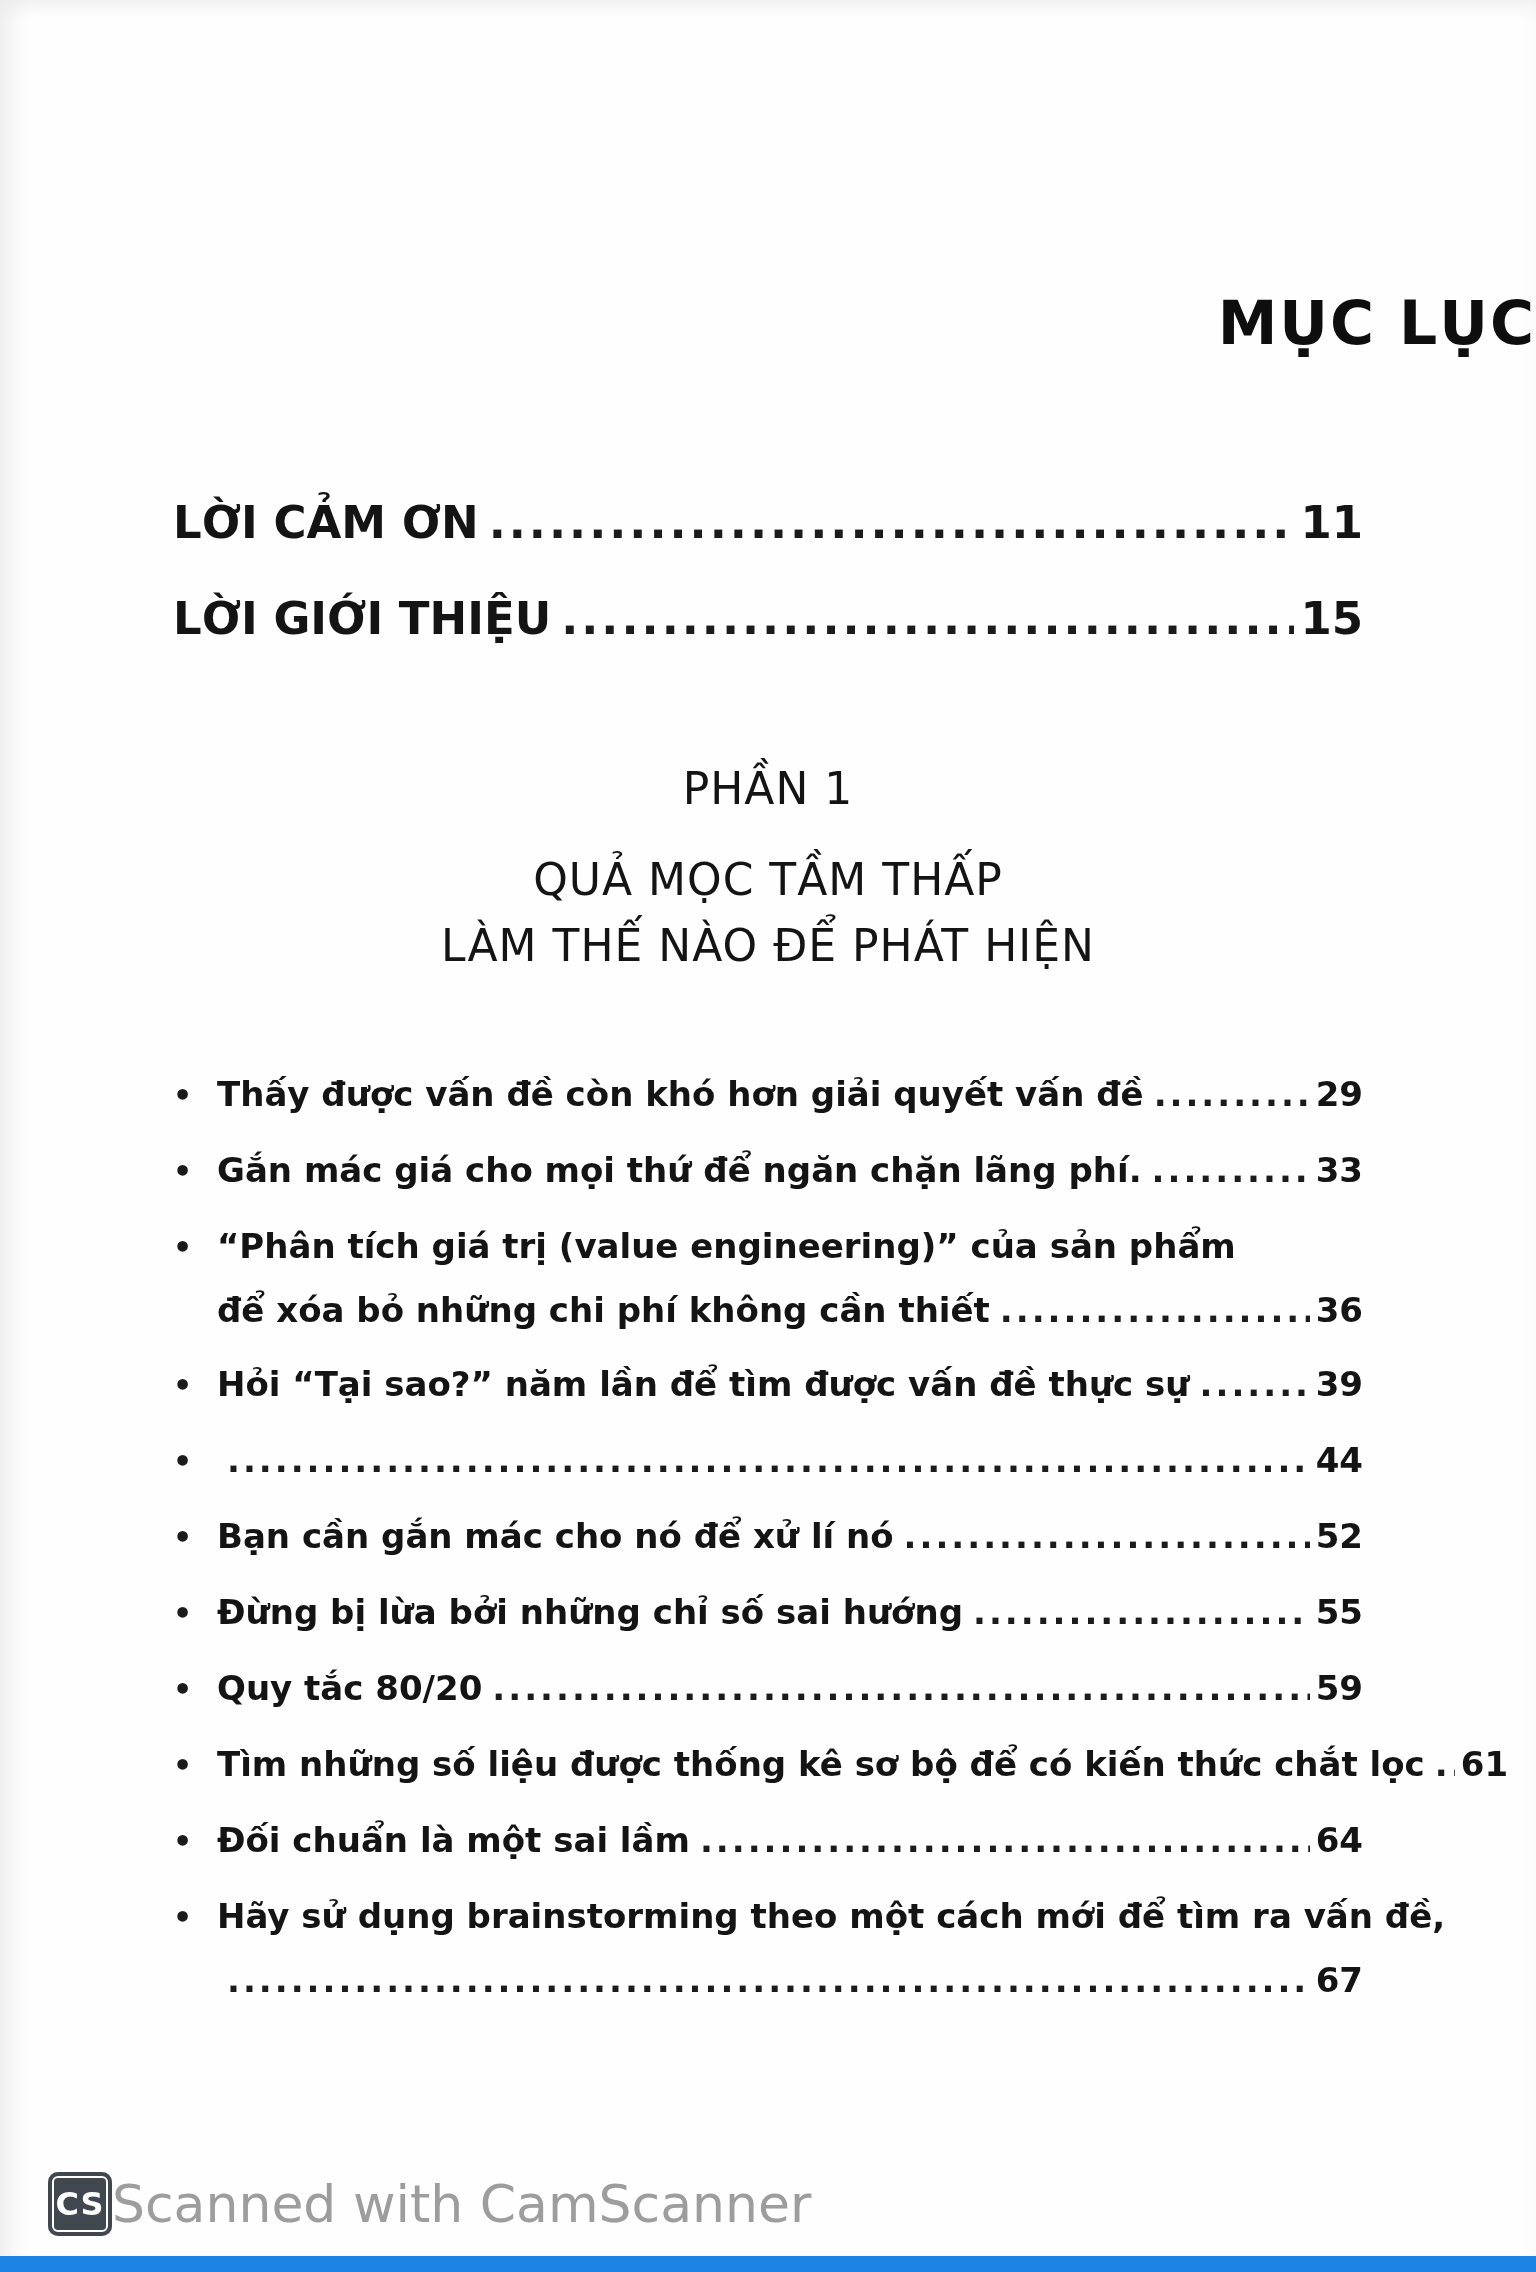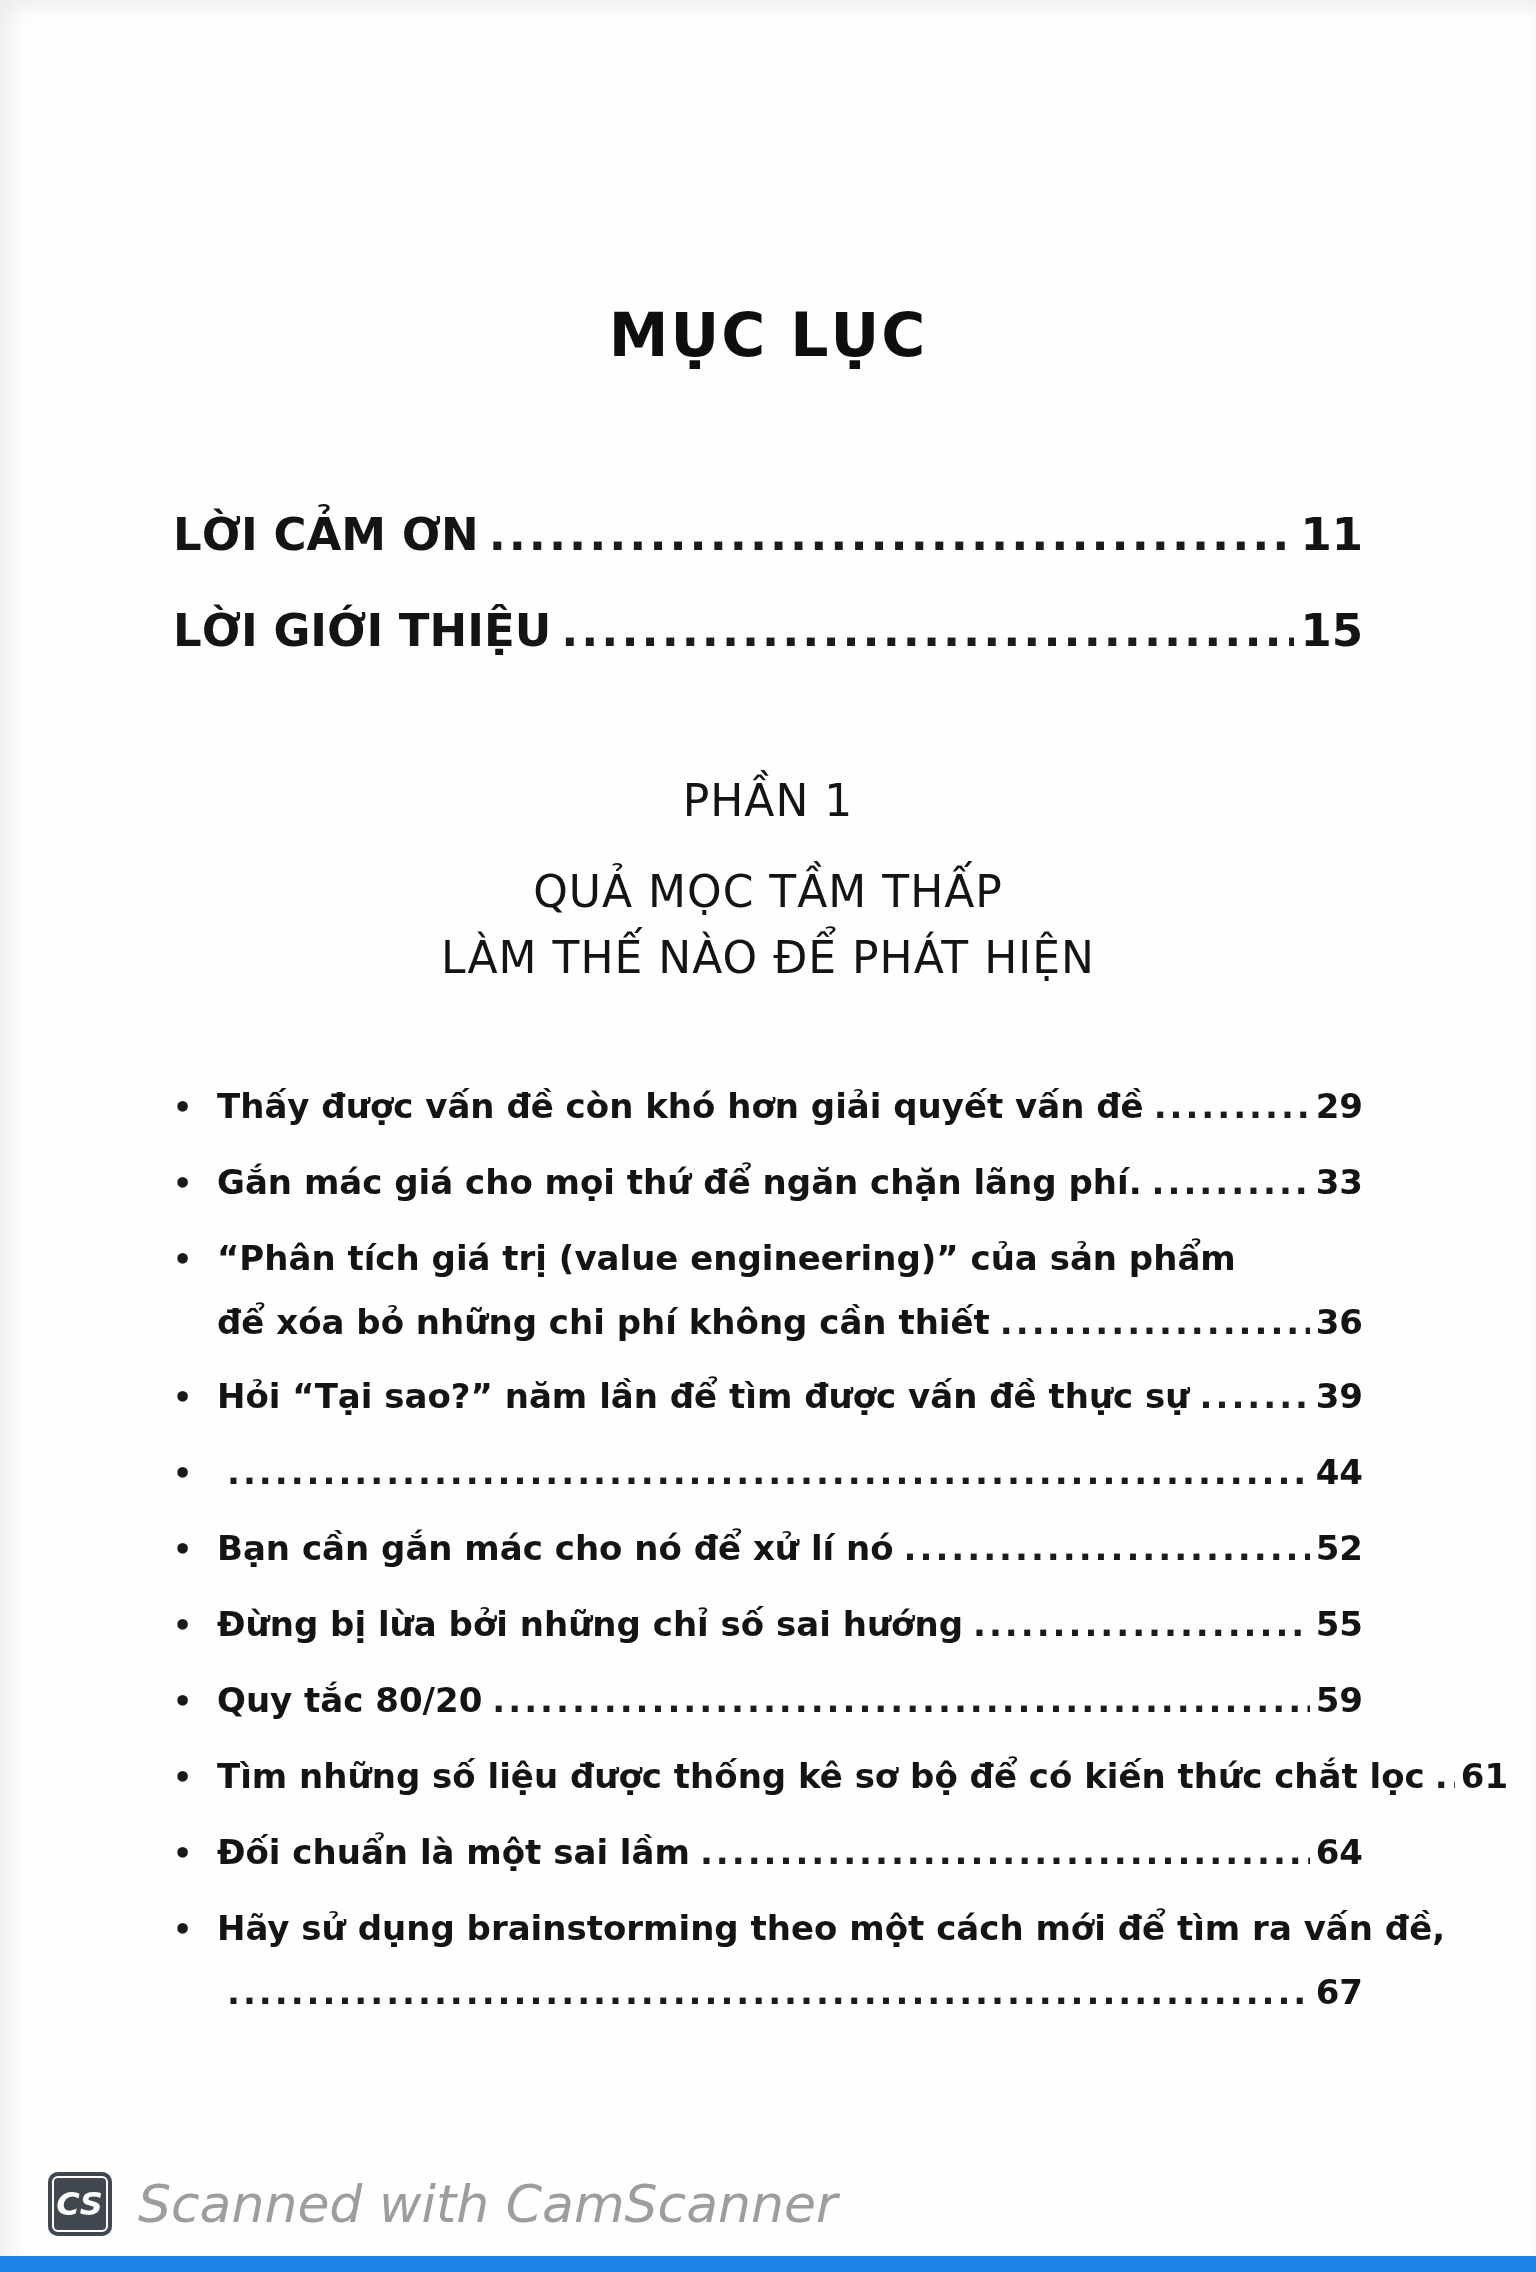--- a/index.html
+++ b/index.html
@@ -11,23 +11,23 @@
   .canvas {
     position: relative;
     width: 1536px;
     height: 2272px;
     background: #fefefe;
     overflow: hidden;
     box-shadow: inset 14px 0 22px rgba(0,0,0,0.05), inset 0 10px 18px rgba(0,0,0,0.03);
     color: #141414;
   }
   .toc-title {
-    margin: 12px;
+    margin: 0;
     padding-top: 288px;
-    text-align: center;
+    text-align: right;
     font-size: 60px;
     font-weight: bold;
     letter-spacing: 2px;
     color: #0e0e0e;
   }
   .front-matter {
     margin: 133px 173px 0 173px;
   }
   .fm-row {
     display: flex;
@@ -92,22 +92,20 @@
     flex: 0 0 auto;
     text-align: right;
     min-width: 44px;
   }
   .footer-bar {
     position: absolute;
     left: 48px;
     bottom: 36px;
     display: flex;
     align-items: center;
-    gap: 26px;
-    font-style: italic;
   }
   .cs-logo {
     width: 64px;
     height: 64px;
     border-radius: 10px;
     background: #40474f;
     color: #ffffff;
     display: flex;
     align-items: center;
     justify-content: center;

